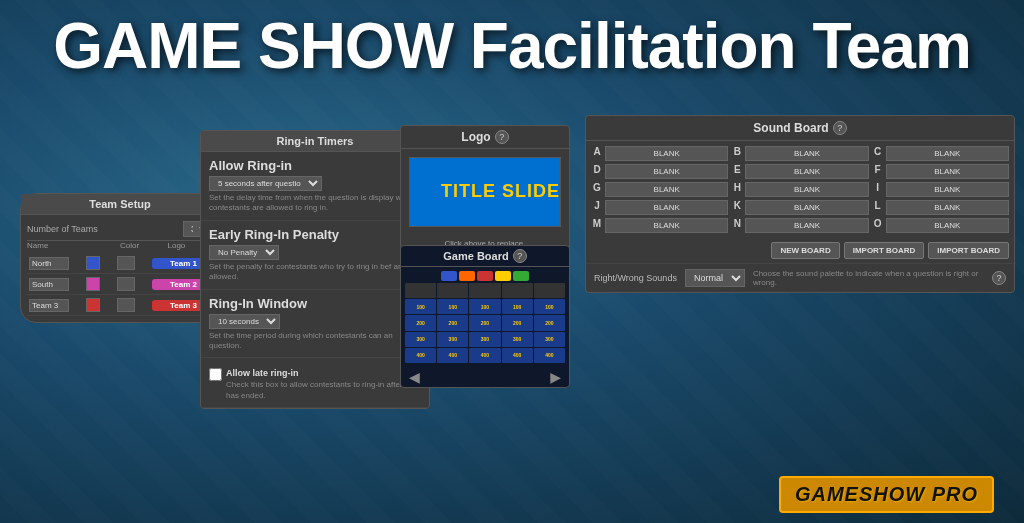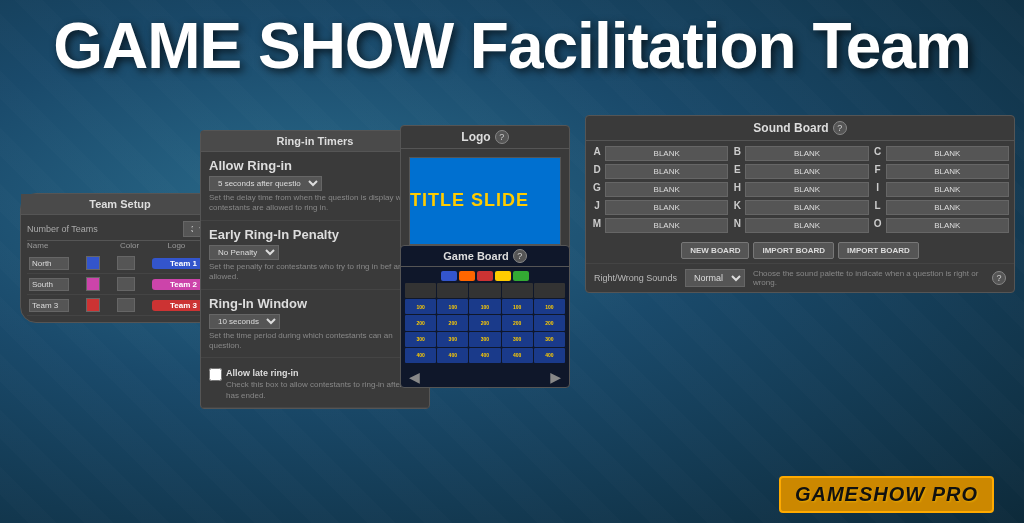--- a/index.html
+++ b/index.html
@@ -200,24 +200,24 @@
       width: 170px;
       background: #3a3a3a;
       border: 1px solid #555;
       border-radius: 4px;
       font-size: 10px;
       color: #ccc;
     }
     .logo-display {
       margin: 8px;
       background: #0070d0;
-      height: 88px;
-      display: flex;
-      align-items: center;
-      justify-content: flex-start;
+      height: 70px;
+      display: flex;
+      align-items: center;
+      justify-content: flex-end;
       border: 1px solid #555;
     }
     .logo-title-text {
       color: #ffcc00;
       font-size: 18px;
       font-weight: 900;
       text-align: center;
       letter-spacing: 1px;
       line-height: 1.1;
     }
@@ -334,21 +334,21 @@
       border: 1px solid #666;
       color: #ddd;
       font-size: 8px;
       padding: 2px 3px;
       text-align: center;
     }
     .sb-buttons {
       display: flex;
       gap: 4px;
       padding: 4px 5px;
-      justify-content: center;
+      justify-content: flex-end;
     }
     .sb-btn {
       background: #555;
       border: 1px solid #777;
       color: #ddd;
       font-size: 8px;
       font-weight: bold;
       padding: 3px 8px;
       cursor: pointer;
       border-radius: 2px;

